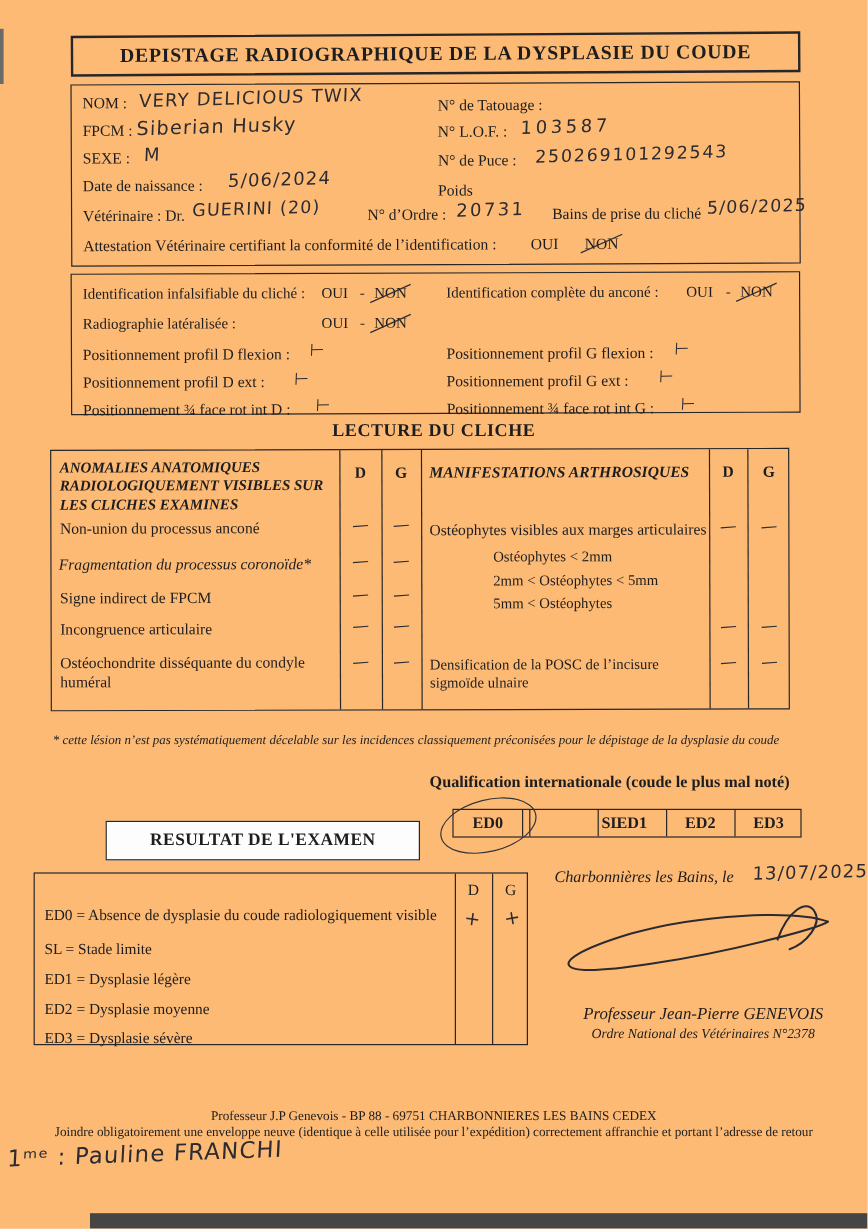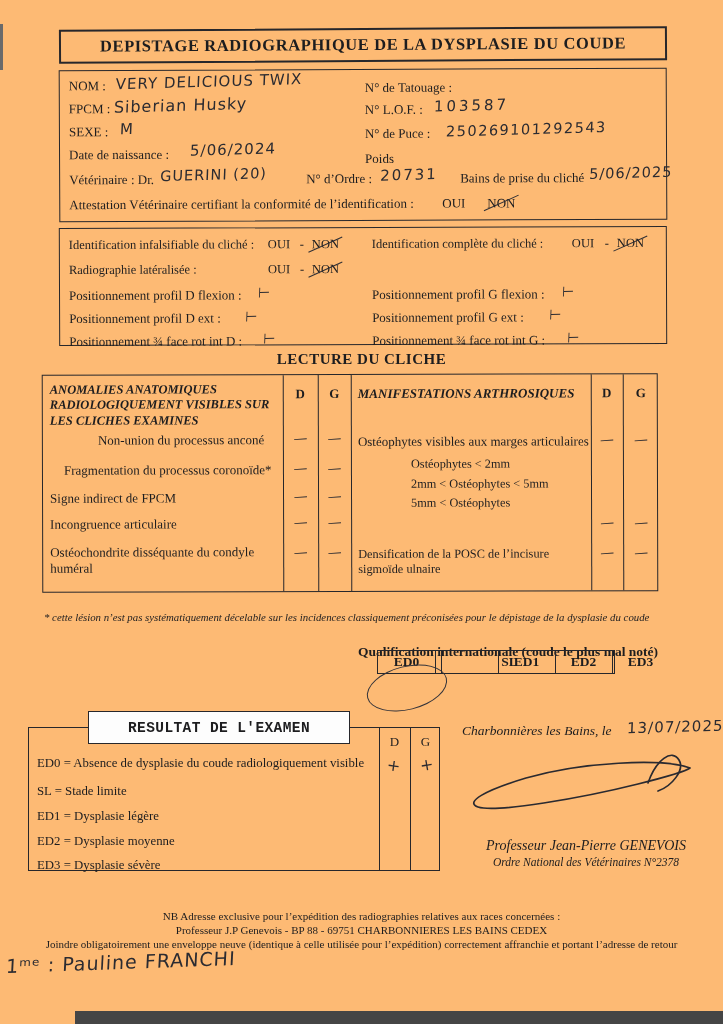--- a/index.html
+++ b/index.html
@@ -65,21 +65,21 @@
     <span class="lbl" style="left:414px;top:126px;"></span>
     <span class="lbl" style="left:427px;top:126px;"><span class="struck">NON</span></span>
   </div>
 
   <div class="box" style="left:59px;top:227px;width:608px;height:118px;transform:rotate(-0.2deg);">
     <span class="lbl" style="left:9px;top:9px;font-size:12.5px;">Identification infalsifiable du cliché :</span>
     <span class="lbl" style="left:208px;top:9px;font-size:12.5px;">OUI</span>
     <span class="lbl" style="left:240px;top:9px;font-size:12.5px;">-</span>
     <span class="lbl" style="left:252px;top:9px;font-size:12.5px;"><span class="struck">NON</span></span>
 
-    <span class="lbl" style="left:312px;top:9px;font-size:12.5px;">Identification complète du cliché :</span>
+    <span class="lbl" style="left:312px;top:9px;font-size:12.5px;">Identification complète du anconé :</span>
     <span class="lbl" style="left:512px;top:9px;font-size:12.5px;">OUI</span>
     <span class="lbl" style="left:545px;top:9px;font-size:12.5px;">-</span>
     <span class="lbl" style="left:557px;top:9px;font-size:12.5px;"><span class="struck">NON</span></span>
 
     <span class="lbl" style="left:9px;top:34px;font-size:12.5px;">Radiographie latéralisée :</span>
     <span class="lbl" style="left:208px;top:34px;font-size:12.5px;">OUI</span>
     <span class="lbl" style="left:240px;top:34px;font-size:12.5px;">-</span>
     <span class="lbl" style="left:252px;top:34px;font-size:12.5px;"><span class="struck">NON</span></span>
 
     <span class="lbl" style="left:9px;top:59px;">Positionnement profil D flexion :</span>
@@ -108,25 +108,25 @@
     <div class="vline" style="left:580px;"></div>
 
     <span class="lbl b it wrap" style="left:7px;top:7px;width:222px;font-size:12.5px;white-space:normal;">ANOMALIES ANATOMIQUES RADIOLOGIQUEMENT VISIBLES SUR LES CLICHES EXAMINES</span>
     <span class="cellhdr" style="left:240px;width:35px;top:11px;">D</span>
     <span class="cellhdr" style="left:275px;width:33px;top:11px;">G</span>
 
     <span class="lbl b it" style="left:315px;top:11px;font-size:13px;">MANIFESTATIONS ARTHROSIQUES</span>
     <span class="cellhdr" style="left:548px;width:32px;top:11px;">D</span>
     <span class="cellhdr" style="left:580px;width:36px;top:11px;">G</span>
 
-    <span class="lbl" style="left:7px;top:57px;margin-left:48px;">Non-union du processus anconé</span>
+    <span class="lbl" style="left:7px;top:57px;">Non-union du processus anconé</span>
     <span class="dash" style="left:240px;width:35px;top:55px;">—</span>
     <span class="dash" style="left:275px;width:33px;top:55px;">—</span>
 
-    <span class="lbl" style="left:21px;top:87px;">Fragmentation du processus coronoïde*</span>
+    <span class="lbl" style="left:6px;top:87px;font-style:italic;">Fragmentation du processus coronoïde*</span>
     <span class="dash" style="left:240px;width:35px;top:85px;">—</span>
     <span class="dash" style="left:275px;width:33px;top:85px;">—</span>
 
     <span class="lbl" style="left:7px;top:115px;">Signe indirect de FPCM</span>
     <span class="dash" style="left:240px;width:35px;top:113px;">—</span>
     <span class="dash" style="left:275px;width:33px;top:113px;">—</span>
 
     <span class="lbl" style="left:7px;top:141px;">Incongruence articulaire</span>
     <span class="dash" style="left:240px;width:35px;top:139px;">—</span>
     <span class="dash" style="left:275px;width:33px;top:139px;">—</span>
@@ -148,21 +148,21 @@
 
     <span class="lbl wrap" style="left:315px;top:172px;width:215px;white-space:normal;font-size:12.3px;">Densification de la POSC de l’incisure sigmoïde ulnaire</span>
     <span class="dash" style="left:548px;width:32px;top:170px;">—</span>
     <span class="dash" style="left:580px;width:36px;top:170px;">—</span>
   </div>
 
   <div class="abs it" style="left:44px;top:611px;width:650px;font-size:10.8px;">* cette lésion n’est pas systématiquement décelable sur les incidences classiquement préconisées pour le dépistage de la dysplasie du coude</div>
 
   <div class="abs b" style="left:358px;top:644px;font-size:13.5px;">Qualification internationale (coude le plus mal noté)</div>
 
-  <div class="box" style="left:377px;top:650px;width:238px;height:24px;padding-left:19px;">
+  <div class="box" style="left:377px;top:674px;width:291px;height:24px;padding-left:19px;">
     <span class="gradecell" style="left:0;width:57px;">ED0</span>
     <div class="vline" style="left:57px;"></div>
     <div class="vline" style="left:63px;"></div>
     <span class="gradecell" style="left:63px;width:57px;margin-left:40px;">SL</span>
     <div class="vline" style="left:120px;"></div>
     <span class="gradecell" style="left:120px;width:57px;">ED1</span>
     <div class="vline" style="left:177px;"></div>
     <span class="gradecell" style="left:177px;width:57px;">ED2</span>
     <div class="vline" style="left:234px;"></div>
     <span class="gradecell" style="left:234px;width:57px;">ED3</span>
@@ -178,34 +178,33 @@
 
     <span class="lbl" style="left:8px;top:28px;font-size:12.8px;">ED0 = Absence de dysplasie du coude radiologiquement visible</span>
     <span class="lbl" style="left:8px;top:56px;font-size:12.8px;">SL = Stade limite</span>
     <span class="lbl" style="left:8px;top:81px;font-size:12.8px;">ED1 = Dysplasie légère</span>
     <span class="lbl" style="left:8px;top:106px;font-size:12.8px;">ED2 = Dysplasie moyenne</span>
     <span class="lbl" style="left:8px;top:130px;font-size:12.8px;">ED3 = Dysplasie sévère</span>
 
     <span class="hw" style="left:358px;top:28px;font-size:16px;transform:rotate(8deg);">+</span>
     <span class="hw" style="left:391px;top:27px;font-size:16px;transform:rotate(-10deg);">+</span>
   </div>
-  <div class="box" style="left:88px;top:711px;width:262px;height:33px;border-width:1.6px;background:#fdfdfd;display:flex;align-items:center;justify-content:center;font-family:Liberation Mono, monospace;">
+  <div class="box" style="left:88px;top:684px;width:262px;height:33px;border-width:1.6px;background:#fdfdfd;display:flex;align-items:center;justify-content:center;">
     <span class="b" style="font-size:14.5px;letter-spacing:0.4px;">RESULTAT DE L'EXAMEN</span>
   </div>
 
   <span class="abs it" style="left:462px;top:723px;font-size:13.5px;">Charbonnières les Bains, le</span>
   <span class="hw" style="left:627px;top:718px;font-size:15px;">13/07/2025</span>
 
   <svg width="260" height="80" style="left:452px;top:738px;" viewBox="0 0 260 80">
     <path d="M238,30 C210,20 130,24 74,40 C34,52 12,64 26,69 C44,75 130,60 186,46 C214,39 234,33 238,30" fill="none" stroke="#2a2a30" stroke-width="1.7" stroke-linecap="round"></path>
     <path d="M196,45 C204,22 220,10 227,22 C233,32 220,48 206,53" fill="none" stroke="#2a2a30" stroke-width="1.7" stroke-linecap="round"></path>
   </svg>
 
   <div class="abs it ctr" style="left:452px;top:838px;width:268px;font-size:14px;">Professeur Jean-Pierre GENEVOIS</div>
   <div class="abs it ctr" style="left:452px;top:856px;width:268px;font-size:11.5px;">Ordre National des Vétérinaires N°2378</div>
 
-  <div class="abs ctr" style="left:0;top:910px;width:723px;font-size:11px;">NB Adresse exclusive pour l’expédition des radiographies relatives aux races concernées :</div>
   <div class="abs ctr" style="left:0;top:924px;width:723px;font-size:11px;">Professeur J.P Genevois - BP 88 - 69751 CHARBONNIERES LES BAINS CEDEX</div>
   <div class="abs ctr" style="left:0;top:938px;width:723px;font-size:11px;">Joindre obligatoirement une enveloppe neuve (identique à celle utilisée pour l’expédition) correctement affranchie et portant l’adresse de retour</div>
 
   <span class="hw" style="left:6px;top:951px;font-size:19px;transform:rotate(-2deg) skewX(-5deg);">1ᵐᵉ : Pauline FRANCHI</span>
 
 </div>
 
 </body></html>

